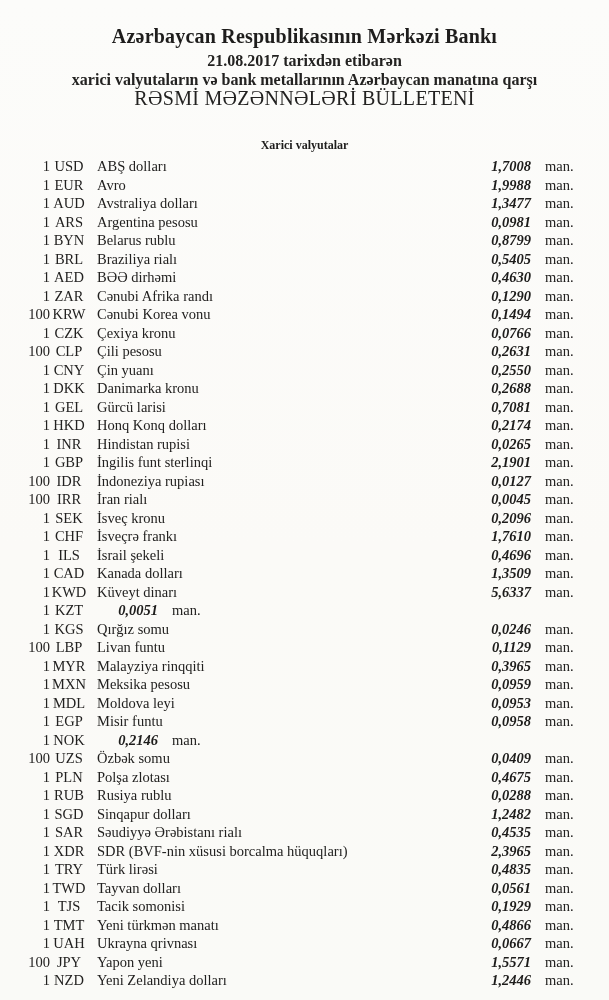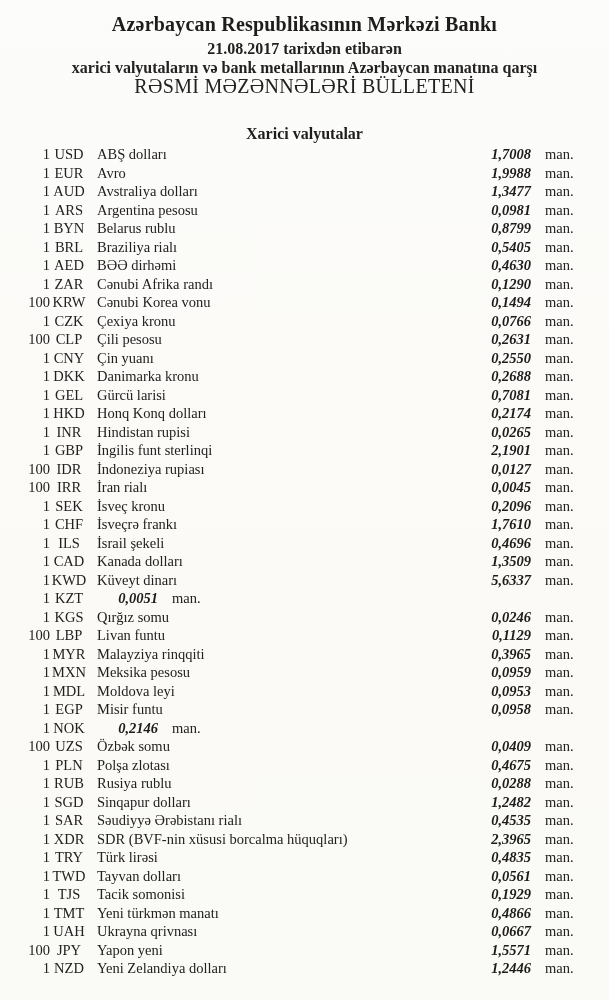--- a/index.html
+++ b/index.html
@@ -13,21 +13,21 @@
     color: #222120;
   }
   .page {
     position: relative;
     width: 609px;
     height: 1000px;
     background: linear-gradient(180deg, #fcfcfa 0%, #fbfaf7 55%, #fafaf7 100%);
   }
   .header { text-align: center; }
   .h1 {
-    padding-top: 12px;
+    padding-top: 24px;
     font-size: 20px;
     line-height: 24px;
     font-weight: bold;
     letter-spacing: 0.2px;
     color: #1e1d1c;
   }
   .h2 {
     margin-top: 3px;
     font-size: 16px;
     line-height: 19px;
@@ -44,21 +44,21 @@
     font-size: 20px;
     line-height: 19px;
     font-weight: normal;
     letter-spacing: 0.3px;
     color: #232221;
     text-align: center;
   }
   .section-title {
     margin-top: 28px;
     text-align: center;
-    font-size: 16px;
+    font-size: 12px;
     line-height: 19px;
     font-weight: bold;
     color: #1e1d1c;
   }
   .rates-table {
     margin-top: 2px;
     padding-right: 29px;
   }
   .row {
     display: flex;

